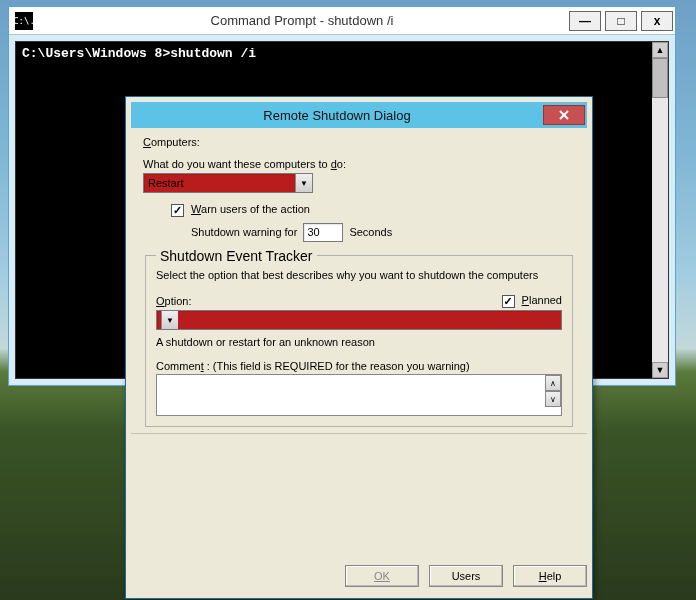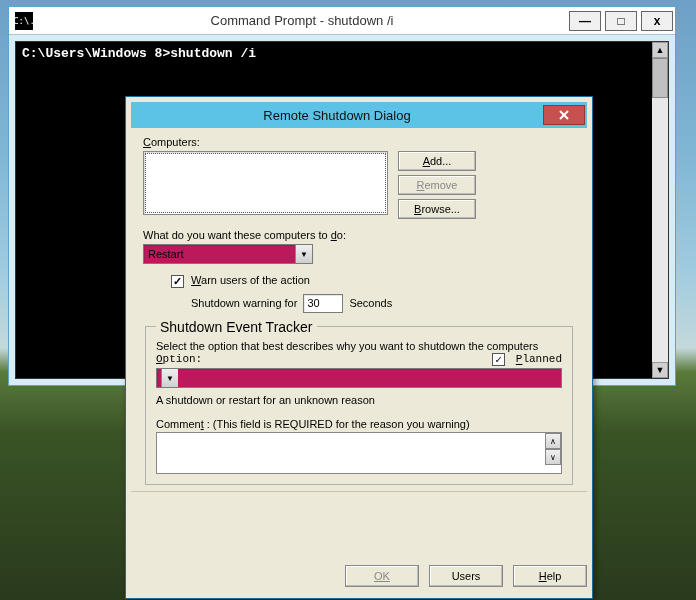--- a/index.html
+++ b/index.html
@@ -139,21 +139,21 @@
     cursor:default;
     position:relative;
   }
   .btn.big { width:74px; height:22px;}
   .btn.disabled { color:#888; }
   .row { margin-top:10px; }
   .select-wrap {
     position:relative; display:inline-block;
   }
   .select-box {
-    height:20px; background:#be185d; border:1px solid #7a7a7a;
+    height:20px; background:#b91c1c; border:1px solid #7a7a7a;
     display:flex; align-items:center;
     padding-left:4px;
     box-shadow:inset 1px 1px 1px rgba(0,0,0,.1);
   }
   .dd-btn {
     width:17px; height:100%;
     background:linear-gradient(#f0f0f0,#cfcfcf);
     border-left:1px solid #888;
     display:flex; align-items:center; justify-content:center;
     font-size:8px;
@@ -173,23 +173,22 @@
   fieldset.tracker {
     border:1px solid #b0b0b0;
     margin-top:6px;
     padding:4px 10px 10px 10px;
   }
   fieldset.tracker legend {
     padding:0 4px;
     font-size:14px;
   }
   .option-pl {
-    display:flex; justify-content:space-between;
-    margin-top:0;
-    font-family:Liberation Mono, monospace;
+    display:flex; align-items:center; justify-content:space-between;
+    margin-top:12px;
   }
   .comment-box {
     position:relative;
     background:#fff; border:1px solid #888;
     height:42px;
     display:flex;
     margin-top:2px;
   }
   .comment-box .updown {
     width:16px; display:flex; flex-direction:column;
@@ -240,36 +239,20 @@
       <div class="dlg-name">Remote Shutdown Dialog</div>
       <div class="dlg-close">
         <svg width="12" height="12" viewBox="0 0 12 12">
           <line x1="2" y1="2" x2="10" y2="10" stroke="#fff" stroke-width="2"></line>
           <line x1="10" y1="2" x2="2" y2="10" stroke="#fff" stroke-width="2"></line>
         </svg>
       </div>
     </div>
     <div class="dlg-inner">
       <span class="label underline-first">Computers:</span>
-      <div class="computers-area">
-        <div class="listbox">
-          <div class="listbox-inner"></div>
-        </div>
-        <div class="side-btns">
-          <div class="btn">
-              <span><span class="u">A</span><span>dd...</span></span>
-            </div>
-          <div class="btn disabled">
-              <span><span class="u">R</span>emove</span>
-            </div>
-          <div class="btn">
-              <span><span class="u">B</span>rowse...</span>
-            </div>
-        </div>
-      </div>
 
       <div class="row">
         <span class="label"><span>What do you want these computers to </span><span class="u">d</span><span>o:</span></span>
         <div class="select-wrap" style="width:170px;">
           <div class="select-box">
             <span style="flex:1">Restart</span>
             <div class="dd-btn">▼</div>
           </div>
         </div>
       </div>

